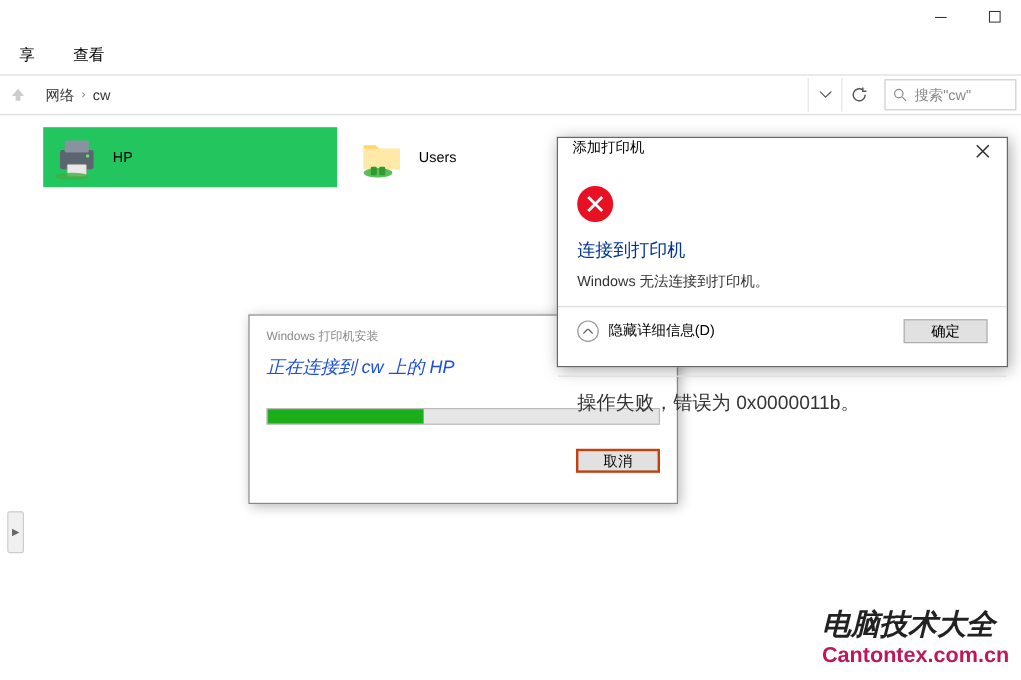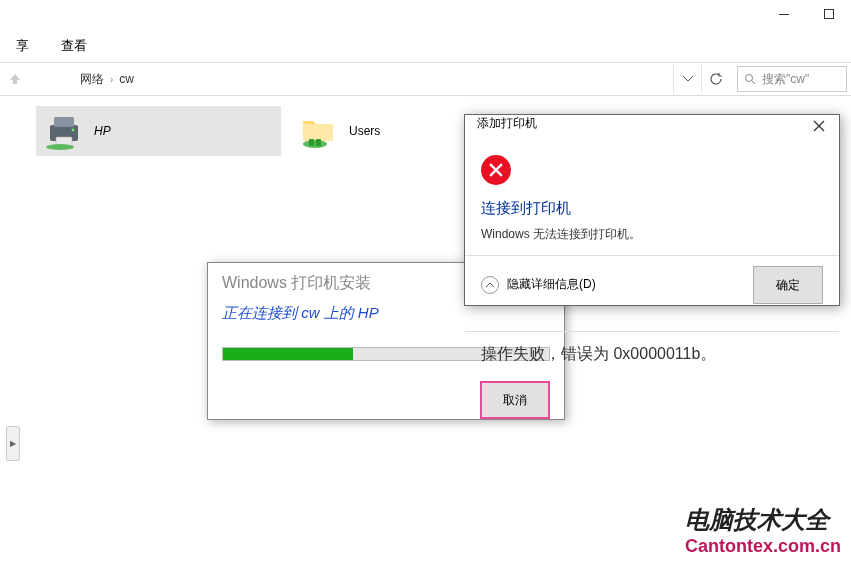--- a/index.html
+++ b/index.html
@@ -4,50 +4,50 @@
   <style>
     * { margin: 0; padding: 0; box-sizing: border-box; font-family: "Microsoft YaHei", "Segoe UI", sans-serif; }
     body { width: 851px; height: 567px; background: #fff; position: relative; overflow: hidden; font-size: 12px; }
     
     .window-controls { position: absolute; top: 0; right: 0; display: flex; }
     .win-ctrl { width: 45px; height: 28px; display: flex; align-items: center; justify-content: center; color: #333; }
     
     .menu-bar { position: absolute; top: 30px; left: 0; display: flex; gap: 20px; padding: 5px 10px; font-size: 13px; }
     .menu-item { padding: 2px 6px; }
     
-    .addr-bar { position: absolute; top: 62px; left: 0; right: 0; height: 34px; border-top: 1px solid #ddd; border-bottom: 1px solid #ddd; display: flex; align-items: center; background: #fff; gap: 42px; }
+    .addr-bar { position: absolute; top: 62px; left: 0; right: 0; height: 34px; border-top: 1px solid #ddd; border-bottom: 1px solid #ddd; display: flex; align-items: center; background: #fff; }
     .addr-nav { width: 30px; height: 100%; display: flex; align-items: center; justify-content: center; color: #888; }
     .breadcrumb { flex: 1; display: flex; align-items: center; padding-left: 8px; gap: 6px; font-size: 12px; color: #333; }
     .bc-arrow { color: #888; font-size: 10px; }
     .addr-right { display: flex; align-items: center; margin-right: 4px; }
     .addr-btn { width: 28px; height: 28px; display: flex; align-items: center; justify-content: center; color: #555; border-left: 1px solid #e5e5e5; }
     .search-box { width: 110px; height: 26px; border: 1px solid #ccc; margin-left: 8px; display: flex; align-items: center; padding: 0 6px; color: #888; gap: 6px; font-size: 12px; }
     
     .content { position: absolute; top: 96px; left: 0; right: 0; bottom: 0; }
     .sidebar-placeholder { position: absolute; left: 0; top: 0; width: 30px; height: 100%; }
     .expand-btn { position: absolute; top: 330px; left: 6px; width: 14px; height: 35px; background: #f0f0f0; border: 1px solid #ccc; border-radius: 2px; display: flex; align-items: center; justify-content: center; font-size: 8px; color: #666; }
     
     .files { position: absolute; left: 36px; top: 10px; display: flex; gap: 10px; }
     .file-item { width: 245px; height: 50px; display: flex; align-items: center; padding: 4px 8px; gap: 10px; }
-    .file-item.selected { background: #e5e5e5; font-style: italic; }
+    .file-item.selected { background: #22c55e; }
     .file-icon { width: 40px; height: 40px; position: relative; flex-shrink: 0; }
     .file-label { font-size: 12px; color: #000; }
     
     .printer-icon svg { width: 40px; height: 40px; }
     .folder-icon { display: flex; align-items: center; justify-content: center; }
     
     
     .progress-dialog { position: absolute; left: 207px; top: 262px; width: 358px; height: 158px; background: #fff; border: 1px solid #888; box-shadow: 2px 2px 10px rgba(0,0,0,0.3); }
-    .pd-title { padding: 10px 14px 4px; font-size: 16px; color: #888; }
+    .pd-title { padding: 10px 14px 4px; font-size: 10px; color: #888; }
     .pd-heading { padding: 6px 14px; font-size: 15px; color: #1d4ed8; font-style: italic; }
     .pd-progress { margin: 18px 14px 10px; height: 14px; background: #e6e6e6; border: 1px solid #bbb; position: relative; }
     .pd-progress-fill { position: absolute; left: 0; top: 0; bottom: 0; width: 40%; background: #1aaf1a; }
     .pd-buttons { display: flex; justify-content: flex-end; padding: 10px 14px; }
-    .win-btn { min-width: 70px; height: 38px; border: 1px solid #adadad; background: #e1e1e1; font-size: 12px; display: flex; align-items: center; justify-content: center; margin-left: 48px; }
-    .win-btn.focused { border: 2px solid #ec4899; }
+    .win-btn { min-width: 70px; height: 20px; border: 1px solid #adadad; background: #e1e1e1; font-size: 12px; display: flex; align-items: center; justify-content: center; margin-left: 48px; }
+    .win-btn.focused { border: 2px solid #c2410c; }
     
     
     .error-dialog { position: absolute; left: 464px; top: 114px; width: 376px; height: 192px; background: #fff; border: 1px solid #666; box-shadow: 2px 2px 12px rgba(0,0,0,0.35); }
     .ed-titlebar { height: 28px; display: flex; align-items: flex-start; justify-content: space-between; padding: 0 6px 0 12px; font-size: 12px; }
     .ed-close { width: 28px; height: 22px; display: flex; align-items: center; justify-content: center; font-size: 14px; }
     .ed-body { padding: 12px 16px; display: flex; gap: 14px; flex-direction: column; }
     .ed-icon { flex-shrink: 0; }
     .ed-msg-title { font-size: 15px; color: #003399; margin-bottom: 8px; }
     .ed-msg-text { font-size: 12px; color: #333; }
     .ed-mid { border-top: 1px solid #ddd; padding: 10px 16px; display: flex; align-items: center; justify-content: space-between; }

